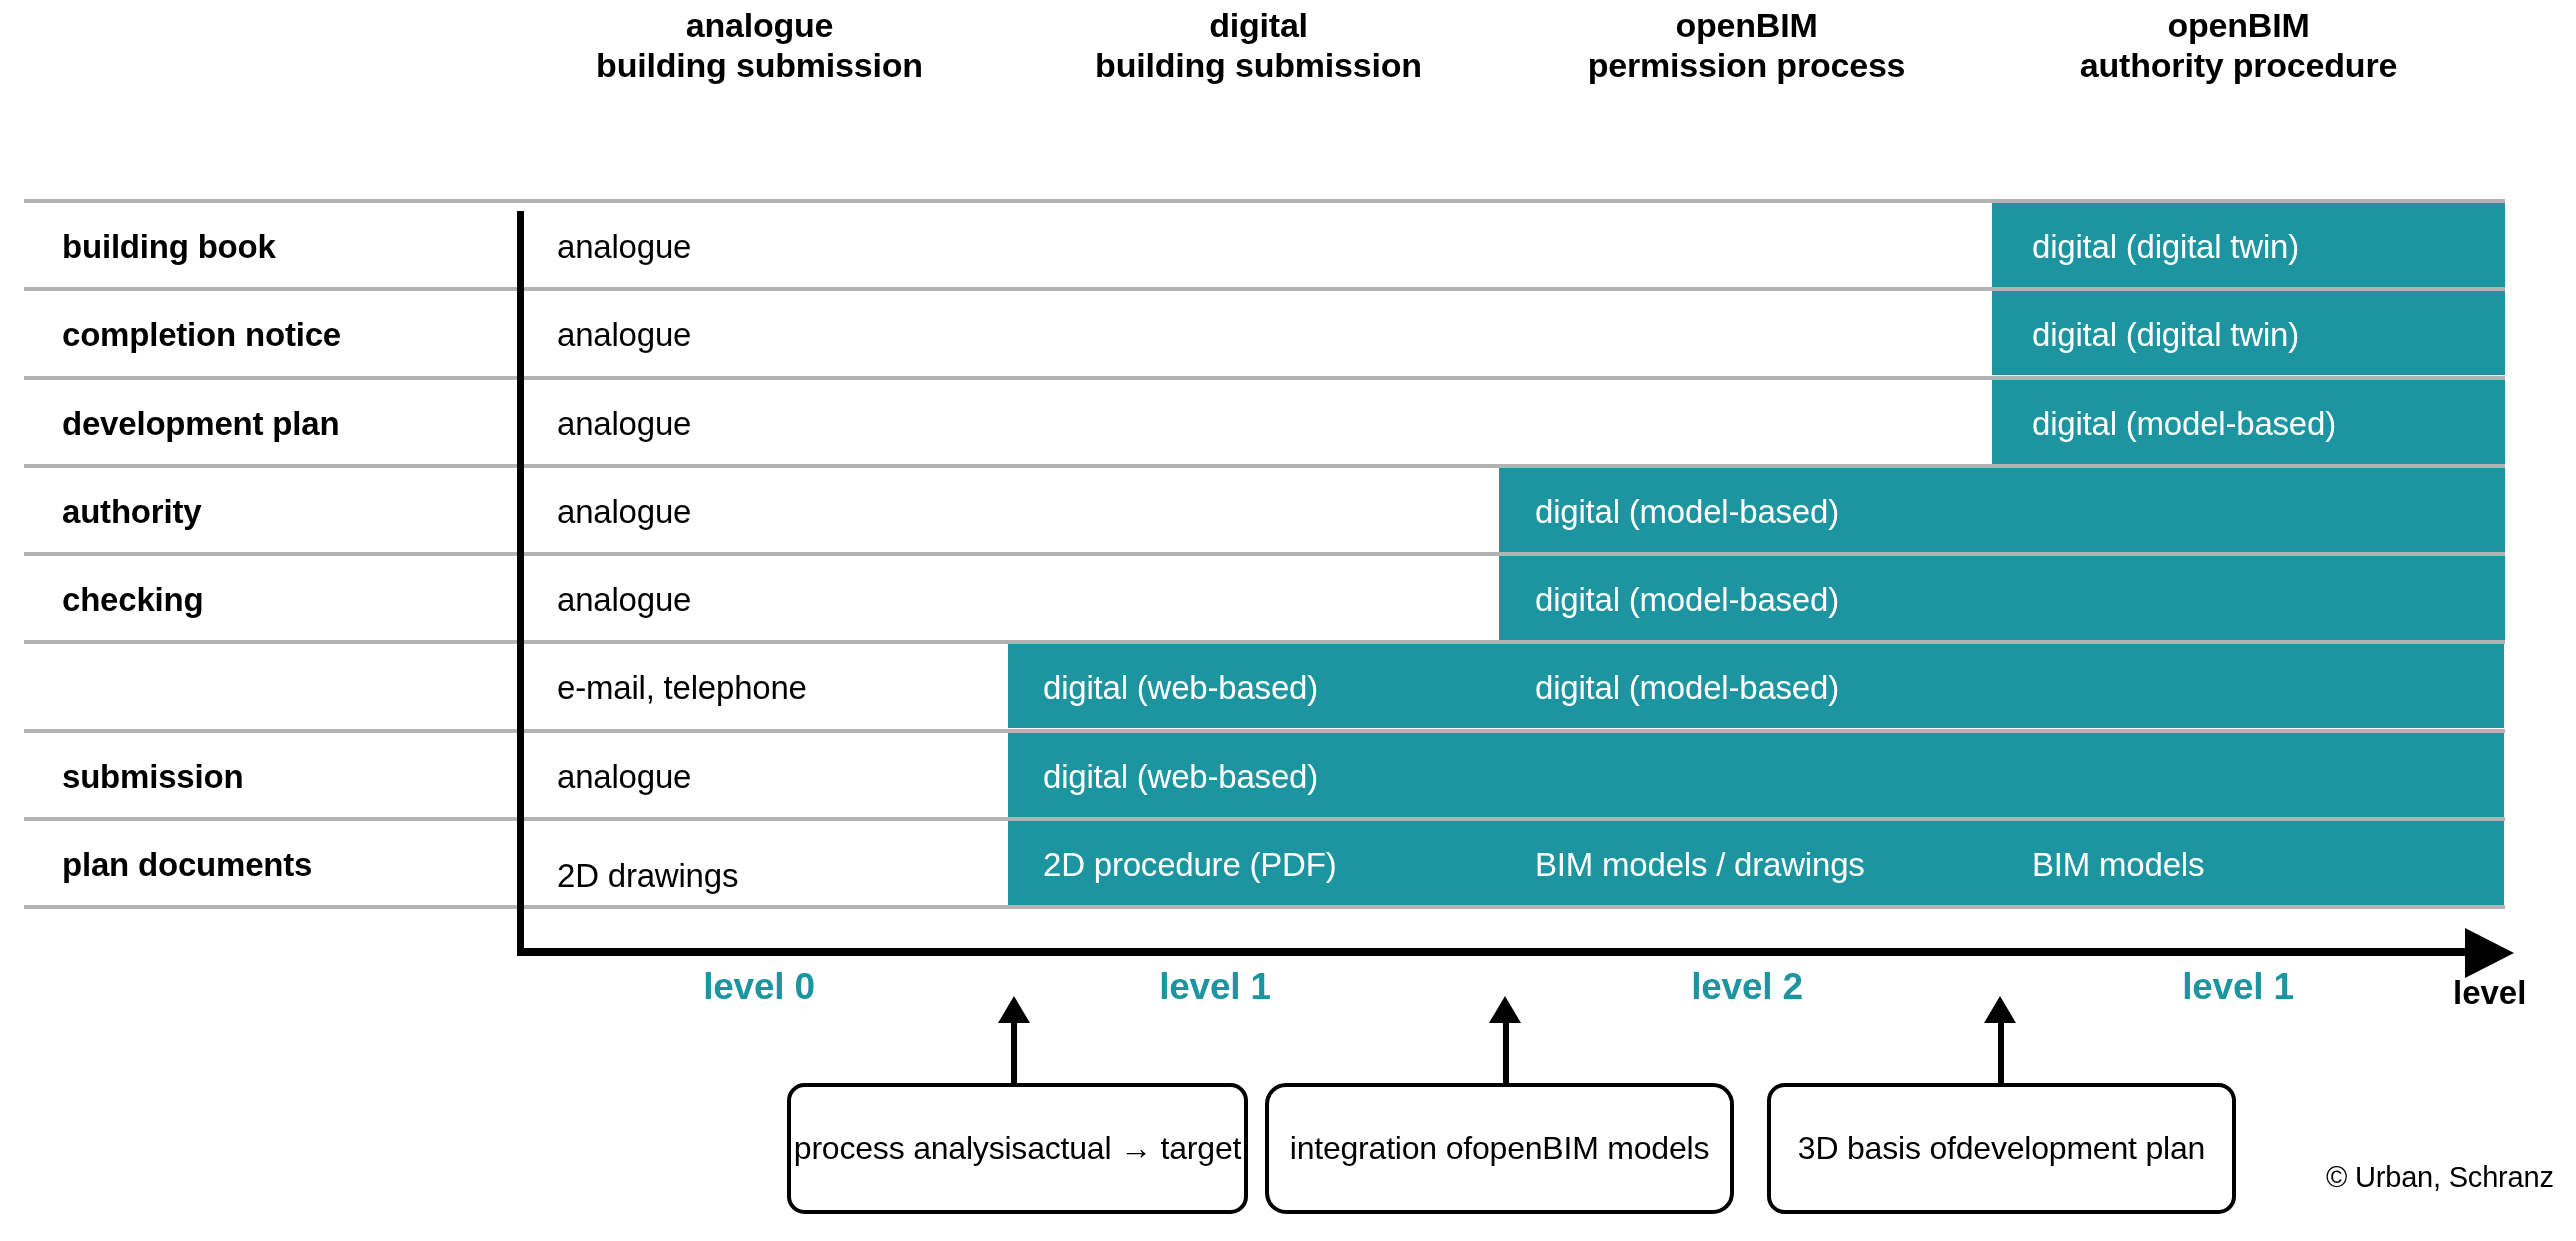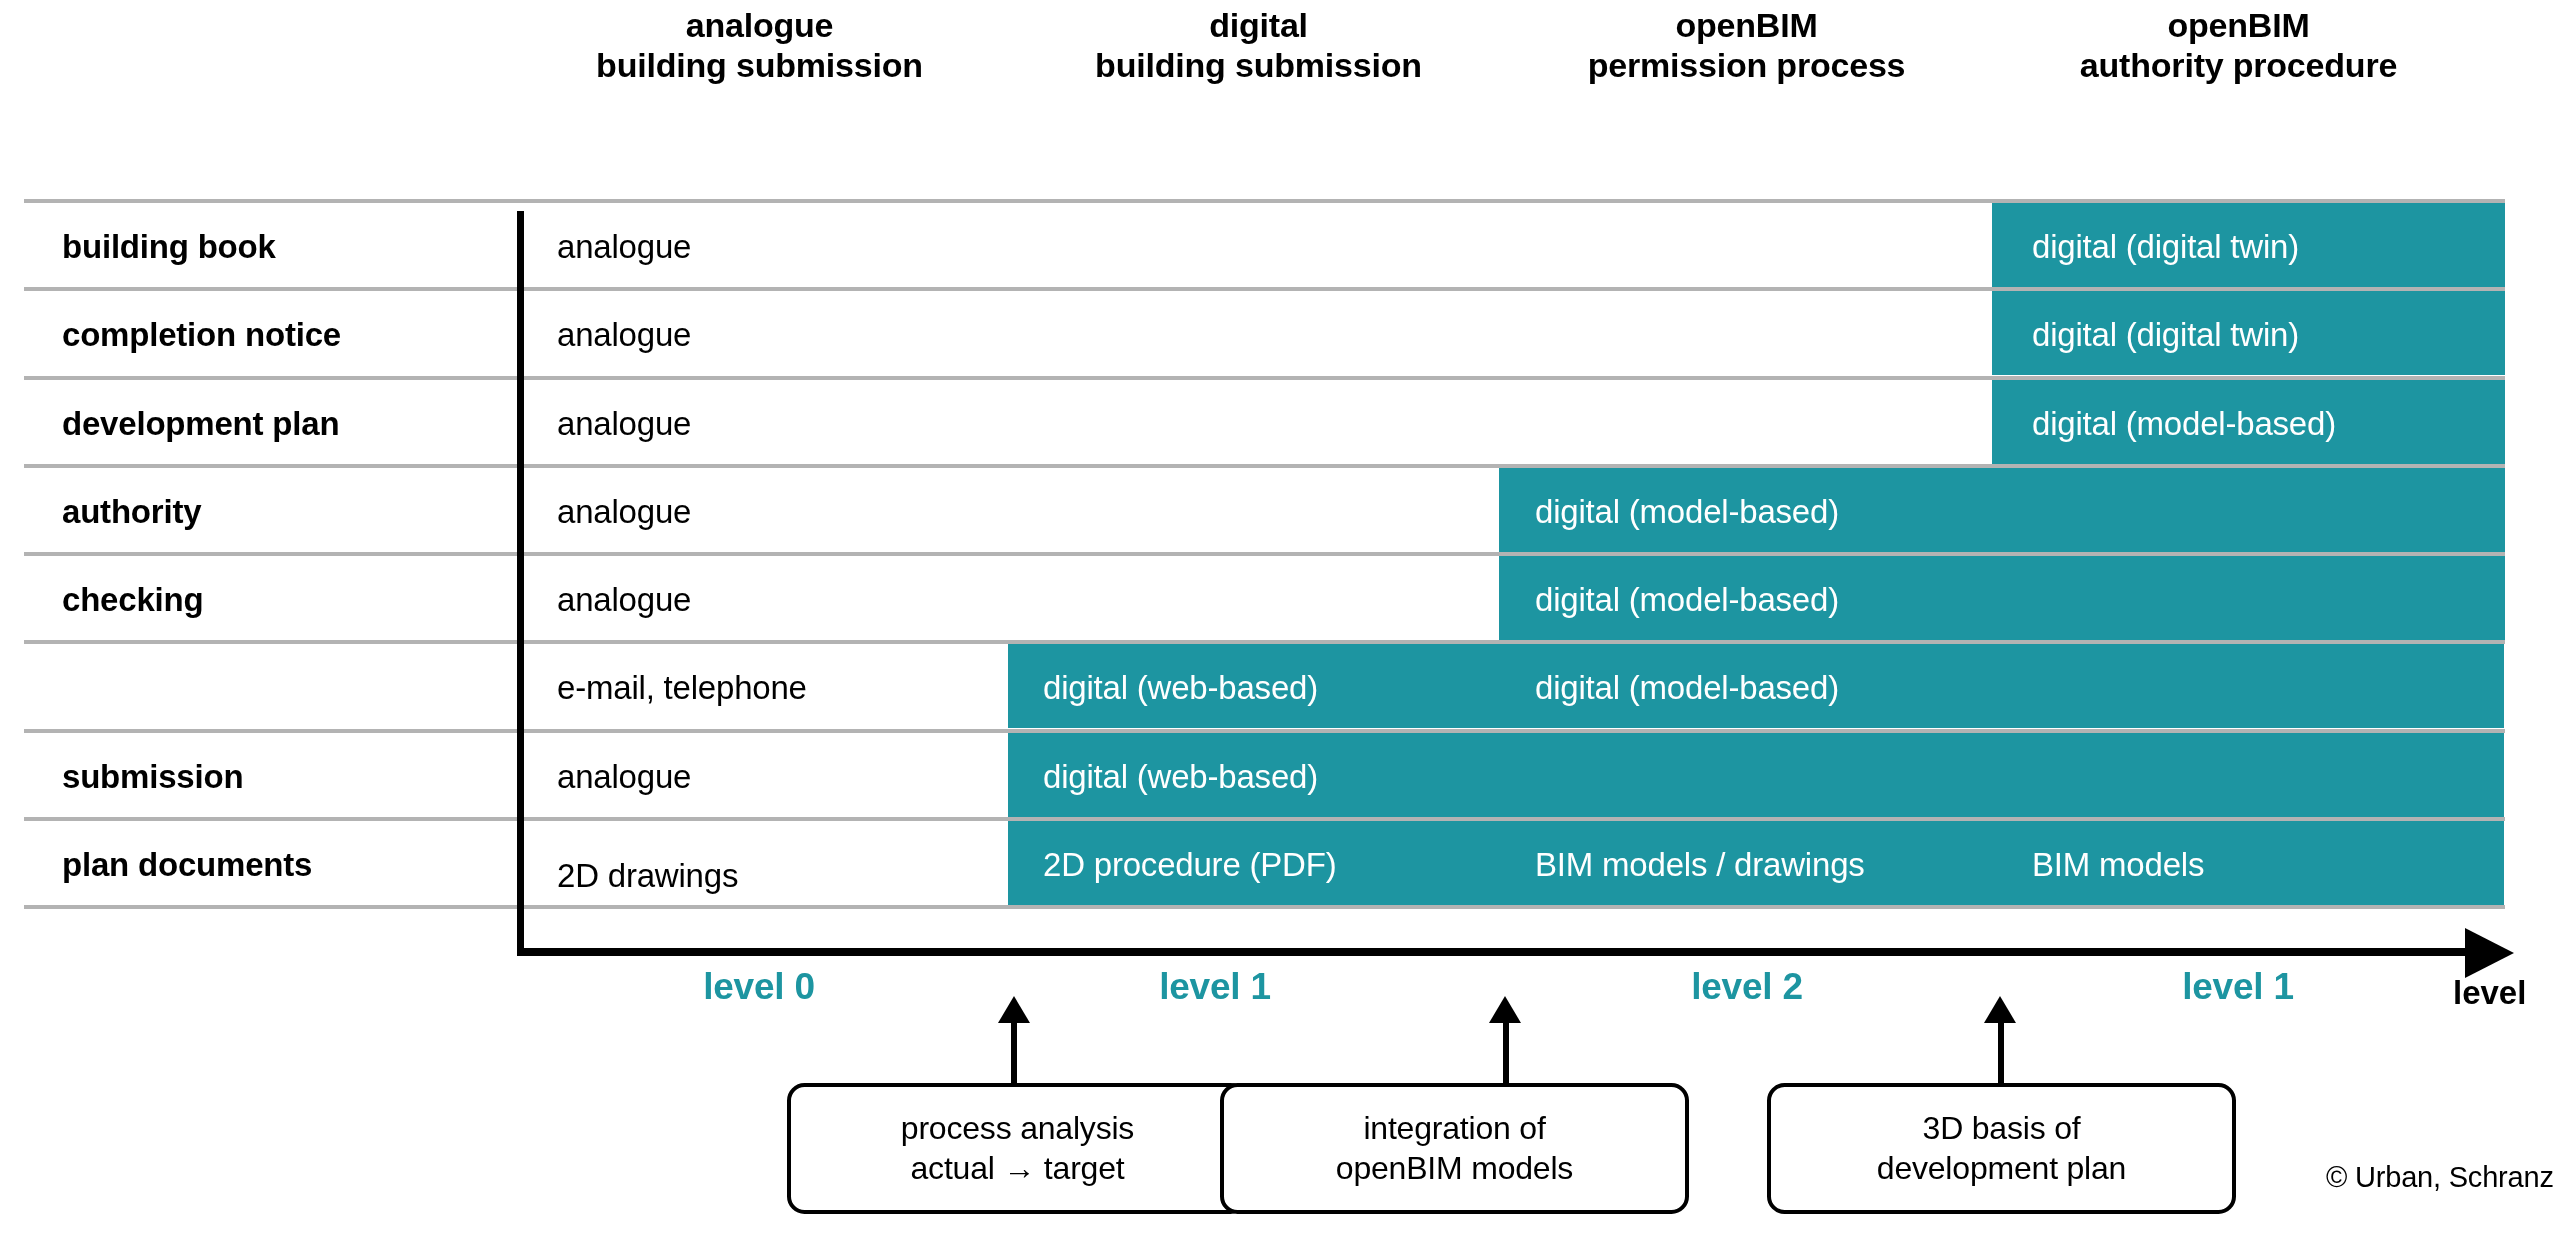--- a/index.html
+++ b/index.html
@@ -65,21 +65,21 @@
     position:absolute;left:2453px;top:974px;
     font-size:33px;font-weight:bold;color:#000;
   }
 
   
   .callout{
     position:absolute;
     border:4px solid #000;
     border-radius:17.5px;
     background:#fff;
-    display:flex;flex-direction:column;
+    display:flex;flex-direction:row;
     align-items:center;justify-content:center;
     font-size:32px;line-height:1.22;color:#000;
     text-align:center;letter-spacing:-0.2px;
   }
   .callout .ln{display:block;}
   .tick{position:absolute;width:6.4px;background:#000;}
   .tickhead{
     position:absolute;width:0;height:0;
     border-left:16.7px solid transparent;
     border-right:16.7px solid transparent;
@@ -191,21 +191,21 @@
 
   <div id="callout-group">
       <div class="tick" style="left: 1011px; top: 1022px; height: 62px;"></div>
       <div class="tickhead" style="left: 998px; top: 996px;"></div>
       <div class="callout" style="left: 787px; top: 1083px; width: 453px; height: 123px;">
         <span class="ln">process analysis</span>
         <span class="ln">actual → target</span>
       </div>
       <div class="tick" style="left: 1503px; top: 1022px; height: 62px;"></div>
       <div class="tickhead" style="left: 1489px; top: 996px;"></div>
-      <div class="callout" style="left: 1220px; top: 1083px; width: 461px; height: 123px;">
+      <div class="callout" style="left: 1265px; top: 1083px; width: 461px; height: 123px; border-radius: 21px;">
         <span class="ln">integration of</span>
         <span class="ln">openBIM models</span>
       </div>
       <div class="tick" style="left: 1998px; top: 1022px; height: 62px;"></div>
       <div class="tickhead" style="left: 1984px; top: 996px;"></div>
       <div class="callout" style="left: 1767px; top: 1083px; width: 461px; height: 123px;">
         <span class="ln">3D basis of</span>
         <span class="ln">development plan</span>
       </div>
     </div>

